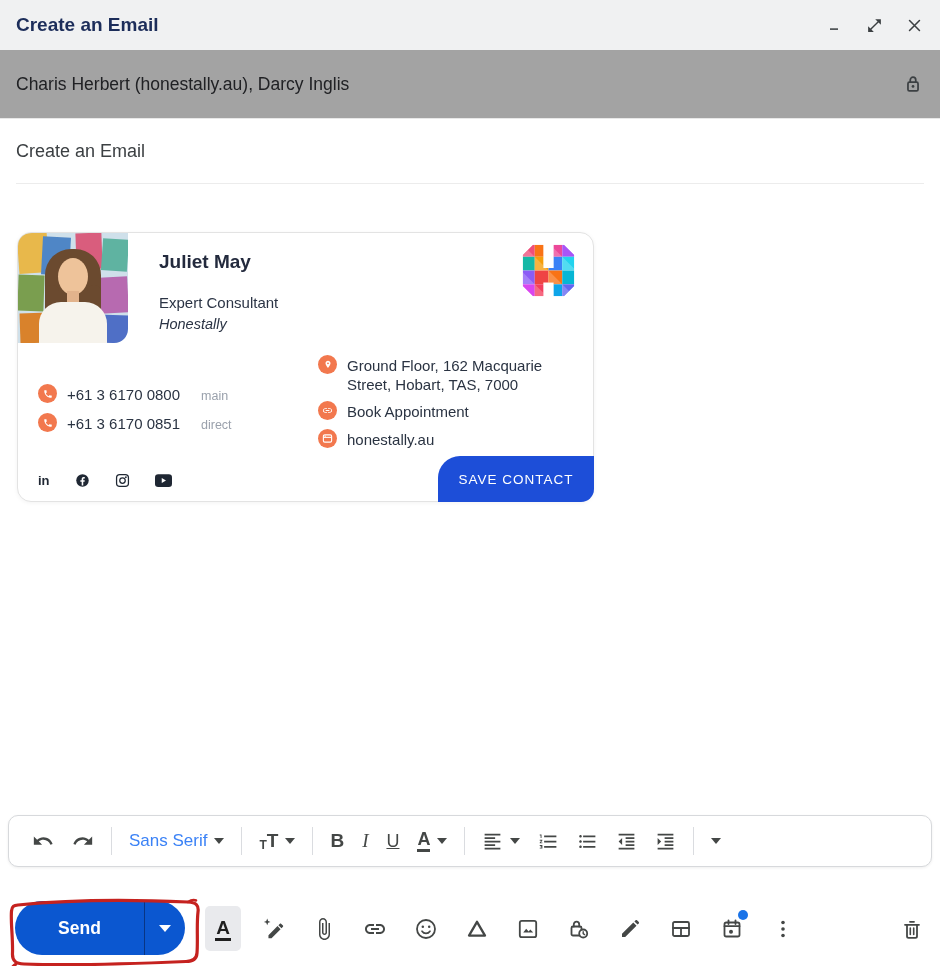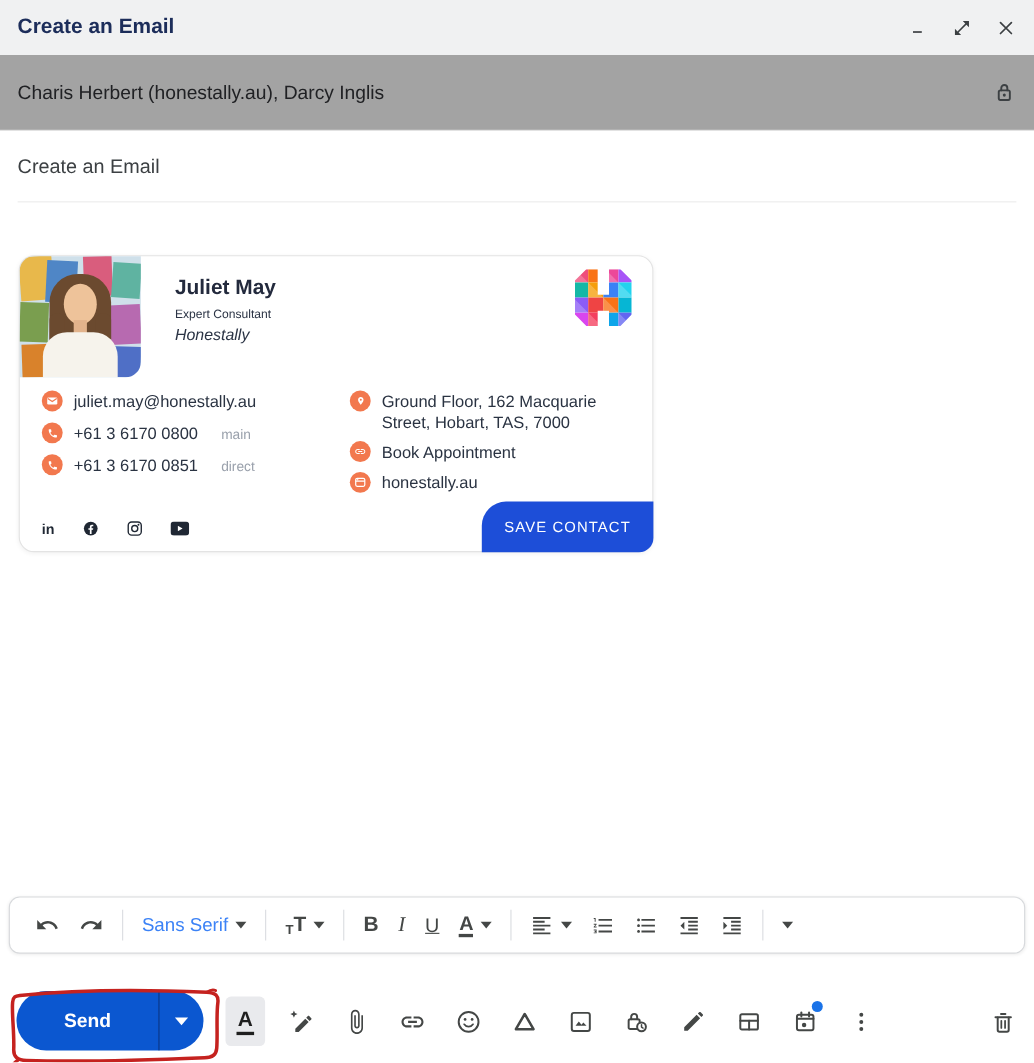--- a/index.html
+++ b/index.html
@@ -36,21 +36,21 @@
   .photo .hair{position:absolute;left:27px;top:16px;width:56px;height:78px;background:#6b4a2f;
                border-radius:26px 26px 16px 16px;}
   .photo .face{position:absolute;left:40px;top:25px;width:30px;height:37px;background:#eec39a;border-radius:50%;}
   .photo .neck{position:absolute;left:49px;top:58px;width:12px;height:12px;background:#e2b38c;}
   .photo .shirt{position:absolute;left:21px;top:69px;width:68px;height:41px;background:#f6f3ec;
                 border-radius:22px 22px 0 0;}
   .photo .strandL{position:absolute;left:27px;top:52px;width:14px;height:44px;background:#6b4a2f;border-radius:6px;}
   .photo .strandR{position:absolute;left:69px;top:52px;width:14px;height:44px;background:#6b4a2f;border-radius:6px;}
   .name-block{position:absolute;left:141px;top:18px;}
   .sig-name{font-size:19px;font-weight:bold;color:#232a3d;}
-  .sig-role{font-size:11px;color:#2b3445;margin-top:7px;}
+  .sig-role{font-size:15px;color:#2b3445;margin-top:21px;}
   .sig-company{font-size:14.5px;color:#2b3445;font-style:italic;margin-top:5px;}
   .logo{position:absolute;left:503px;top:10px;}
   .crow{position:absolute;display:flex;align-items:flex-start;gap:10px;}
   .cicon{width:19px;height:19px;border-radius:50%;display:flex;align-items:center;justify-content:center;flex:0 0 19px;}
   .ctext{font-size:15px;color:#2a3342;line-height:19px;padding-top:1px;}
   .csuffix{font-size:12.5px;color:#9aa1ac;margin-left:5px;padding-left:16px;}
   .social{position:absolute;left:20px;top:240px;display:flex;align-items:center;gap:25px;}
   .save-btn{position:absolute;right:-1px;bottom:-1px;width:156px;height:46px;
             border-radius:22px 0 13px 0;display:flex;align-items:center;justify-content:center;
             color:#fff;font-size:13.5px;letter-spacing:1px;cursor:pointer;}
@@ -182,29 +182,20 @@
             <rect x="48" y="32" width="16" height="16" fill="#06b6d4"></rect>
           <rect x="0" y="48" width="16" height="16" fill="#d946ef"></rect>
             <rect x="16" y="48" width="16" height="16" fill="#f43f5e"></rect>
           <rect x="32" y="48" width="16" height="16" fill="#0ea5e9"></rect>
             <rect x="48" y="48" width="16" height="16" fill="#6366f1"></rect>
           <path d="M0 0 16 16 0 16Z M32 0 48 16 32 16Z M16 16 32 32 16 32Z M48 16 64 32 48 32Z M0 32 16 48 0 48Z M32 32 48 48 32 48Z M16 48 32 64 16 64Z M48 48 64 64 48 64Z" fill="rgba(255,255,255,.22)"></path>
         </g>
       </svg>
     </div>
 
-    <div class="crow" style="left:20px;top:122px;">
-      <span class="cicon" style="background:#F2784E">
-        <svg width="11" height="11" viewBox="0 0 24 24">
-            <rect x="2" y="5" width="20" height="14" rx="2.5" fill="#fff"></rect>
-            <path d="M3 7l9 6 9-6" fill="none" stroke="#F2784E" stroke-width="2.4"></path>
-          </svg>
-      </span>
-      <span class="ctext">juliet.may@honestally.au</span>
-    </div>
     <div class="crow" style="left:20px;top:151px;">
       <span class="cicon" style="background:#F2784E">
         <svg width="10" height="10" viewBox="0 0 24 24">
             <path fill="#fff" d="M6.62 10.79c1.44 2.83 3.76 5.14 6.59 6.59l2.2-2.2c.27-.27.67-.36 1.02-.24 1.12.37 2.33.57 3.57.57.55 0 1 .45 1 1V20c0 .55-.45 1-1 1-9.39 0-17-7.61-17-17 0-.55.45-1 1-1h3.5c.55 0 1 .45 1 1 0 1.25.2 2.45.57 3.57.11.35.03.74-.25 1.02l-2.2 2.2z"></path>
           </svg>
       </span>
       <span class="ctext"><span>+61 3 6170 0800</span><span class="csuffix">main</span></span>
     </div>
     <div class="crow" style="left:20px;top:180px;">
       <span class="cicon" style="background:#F2784E">

